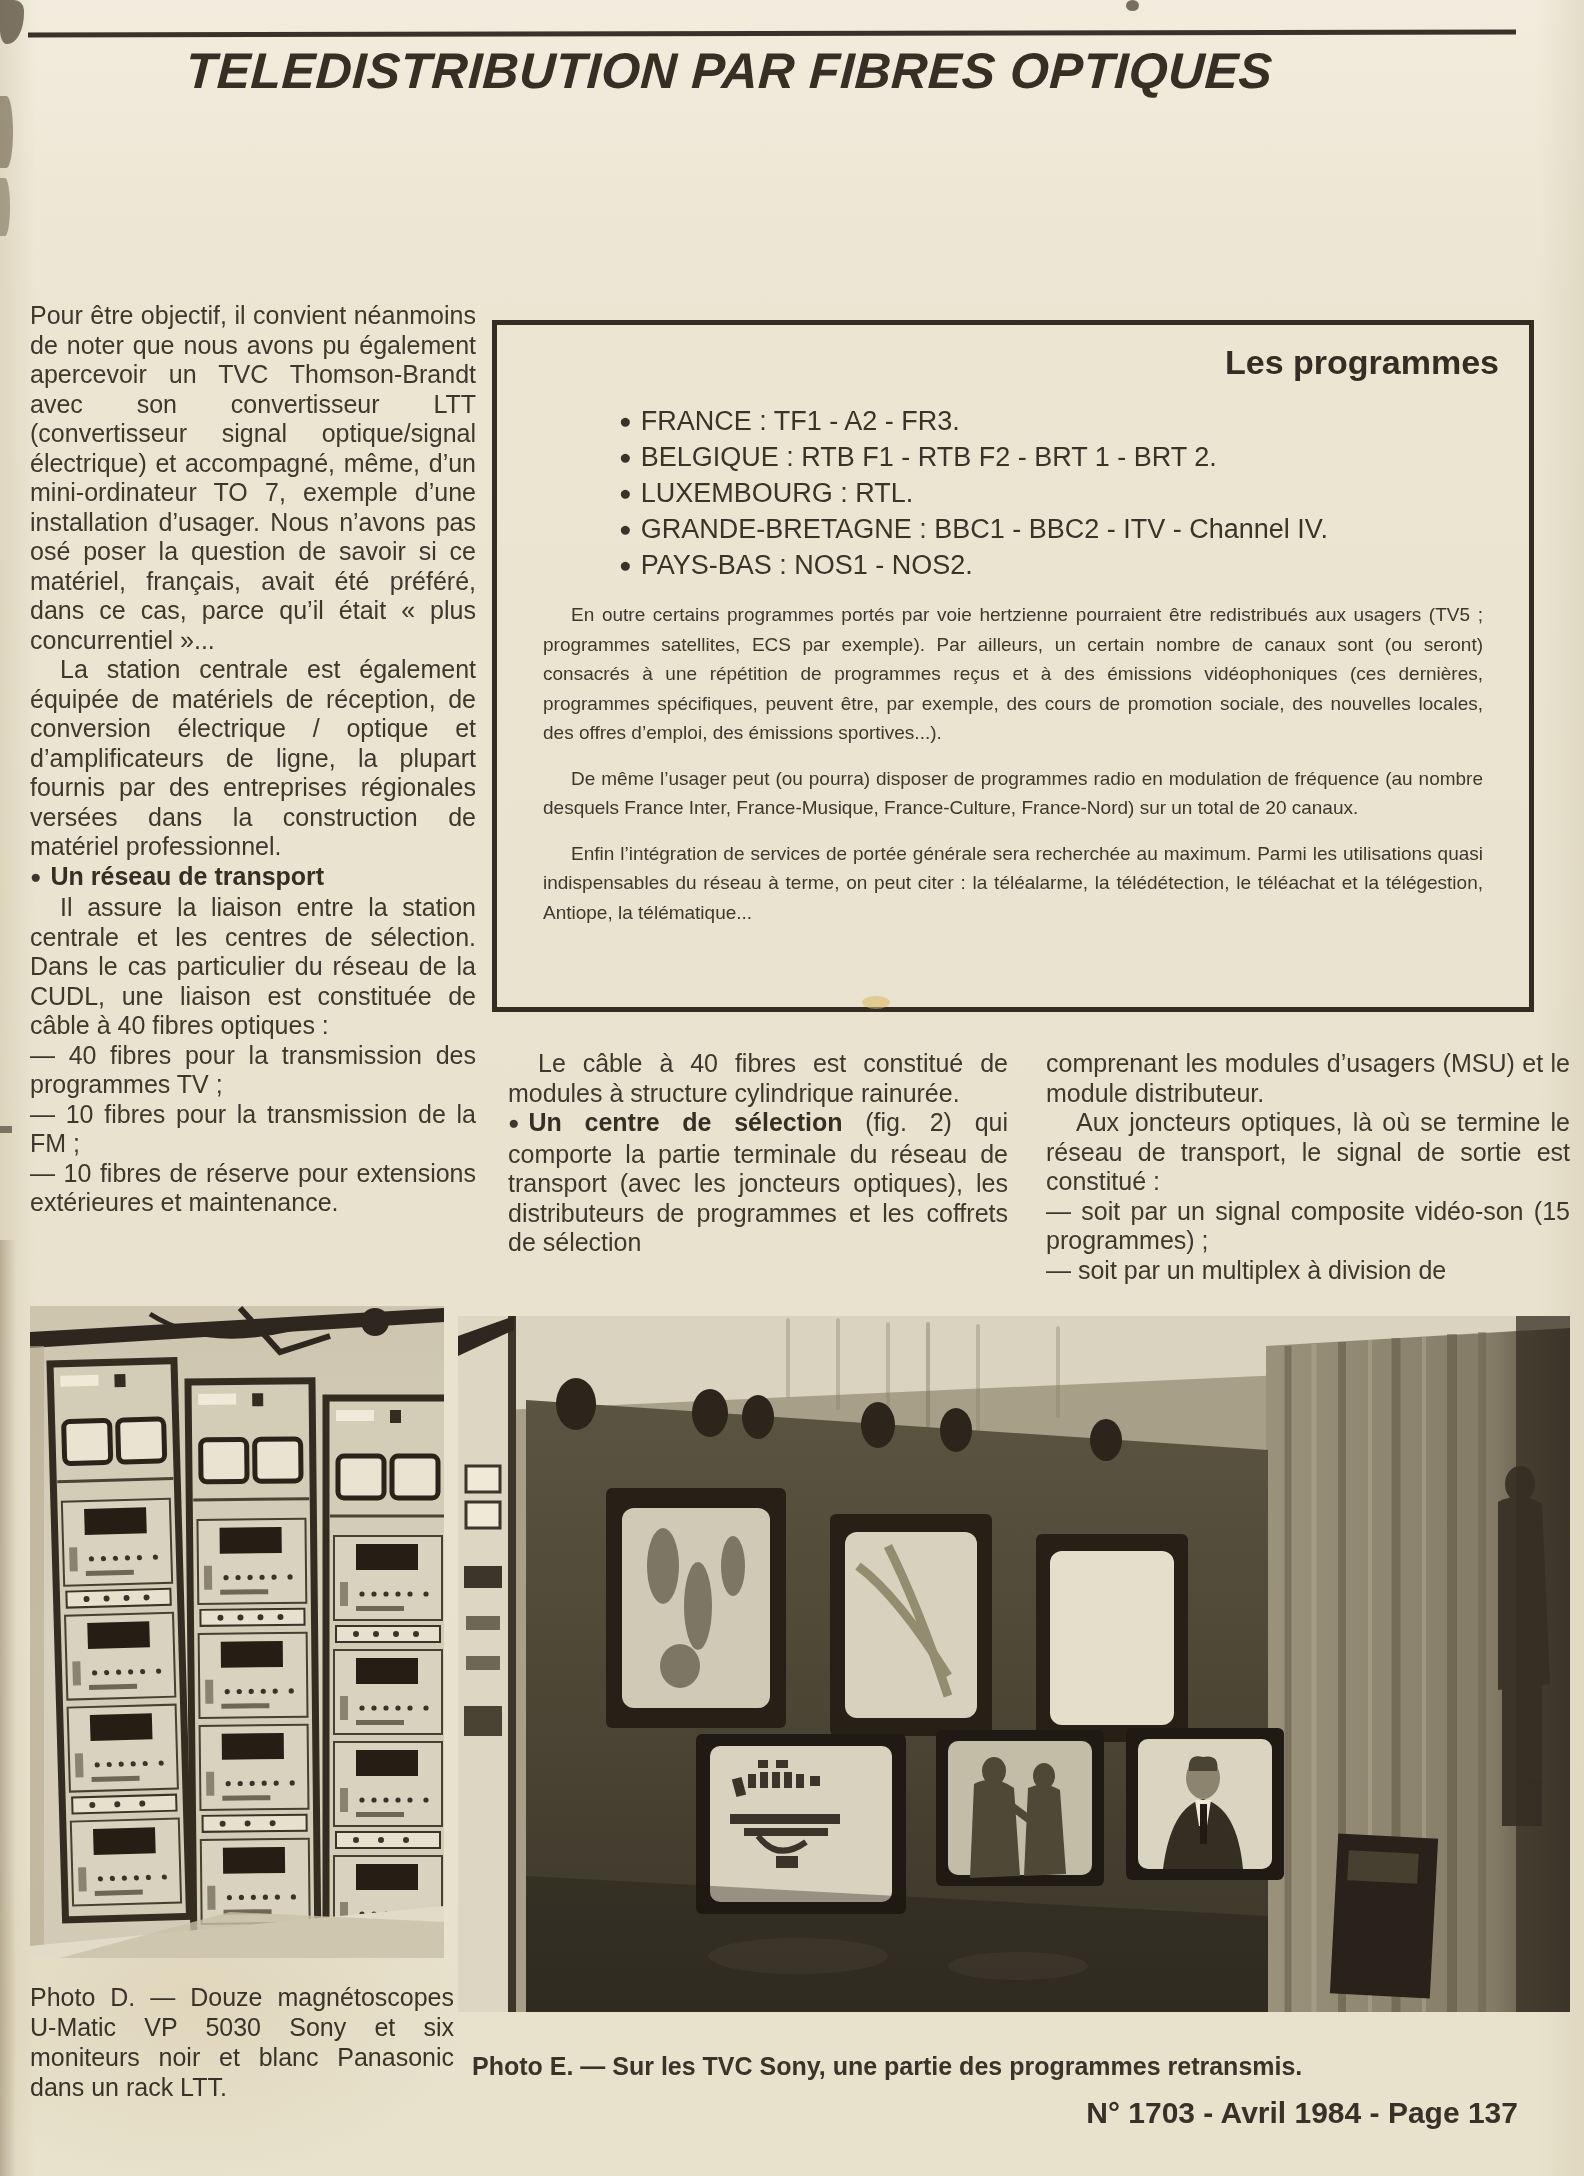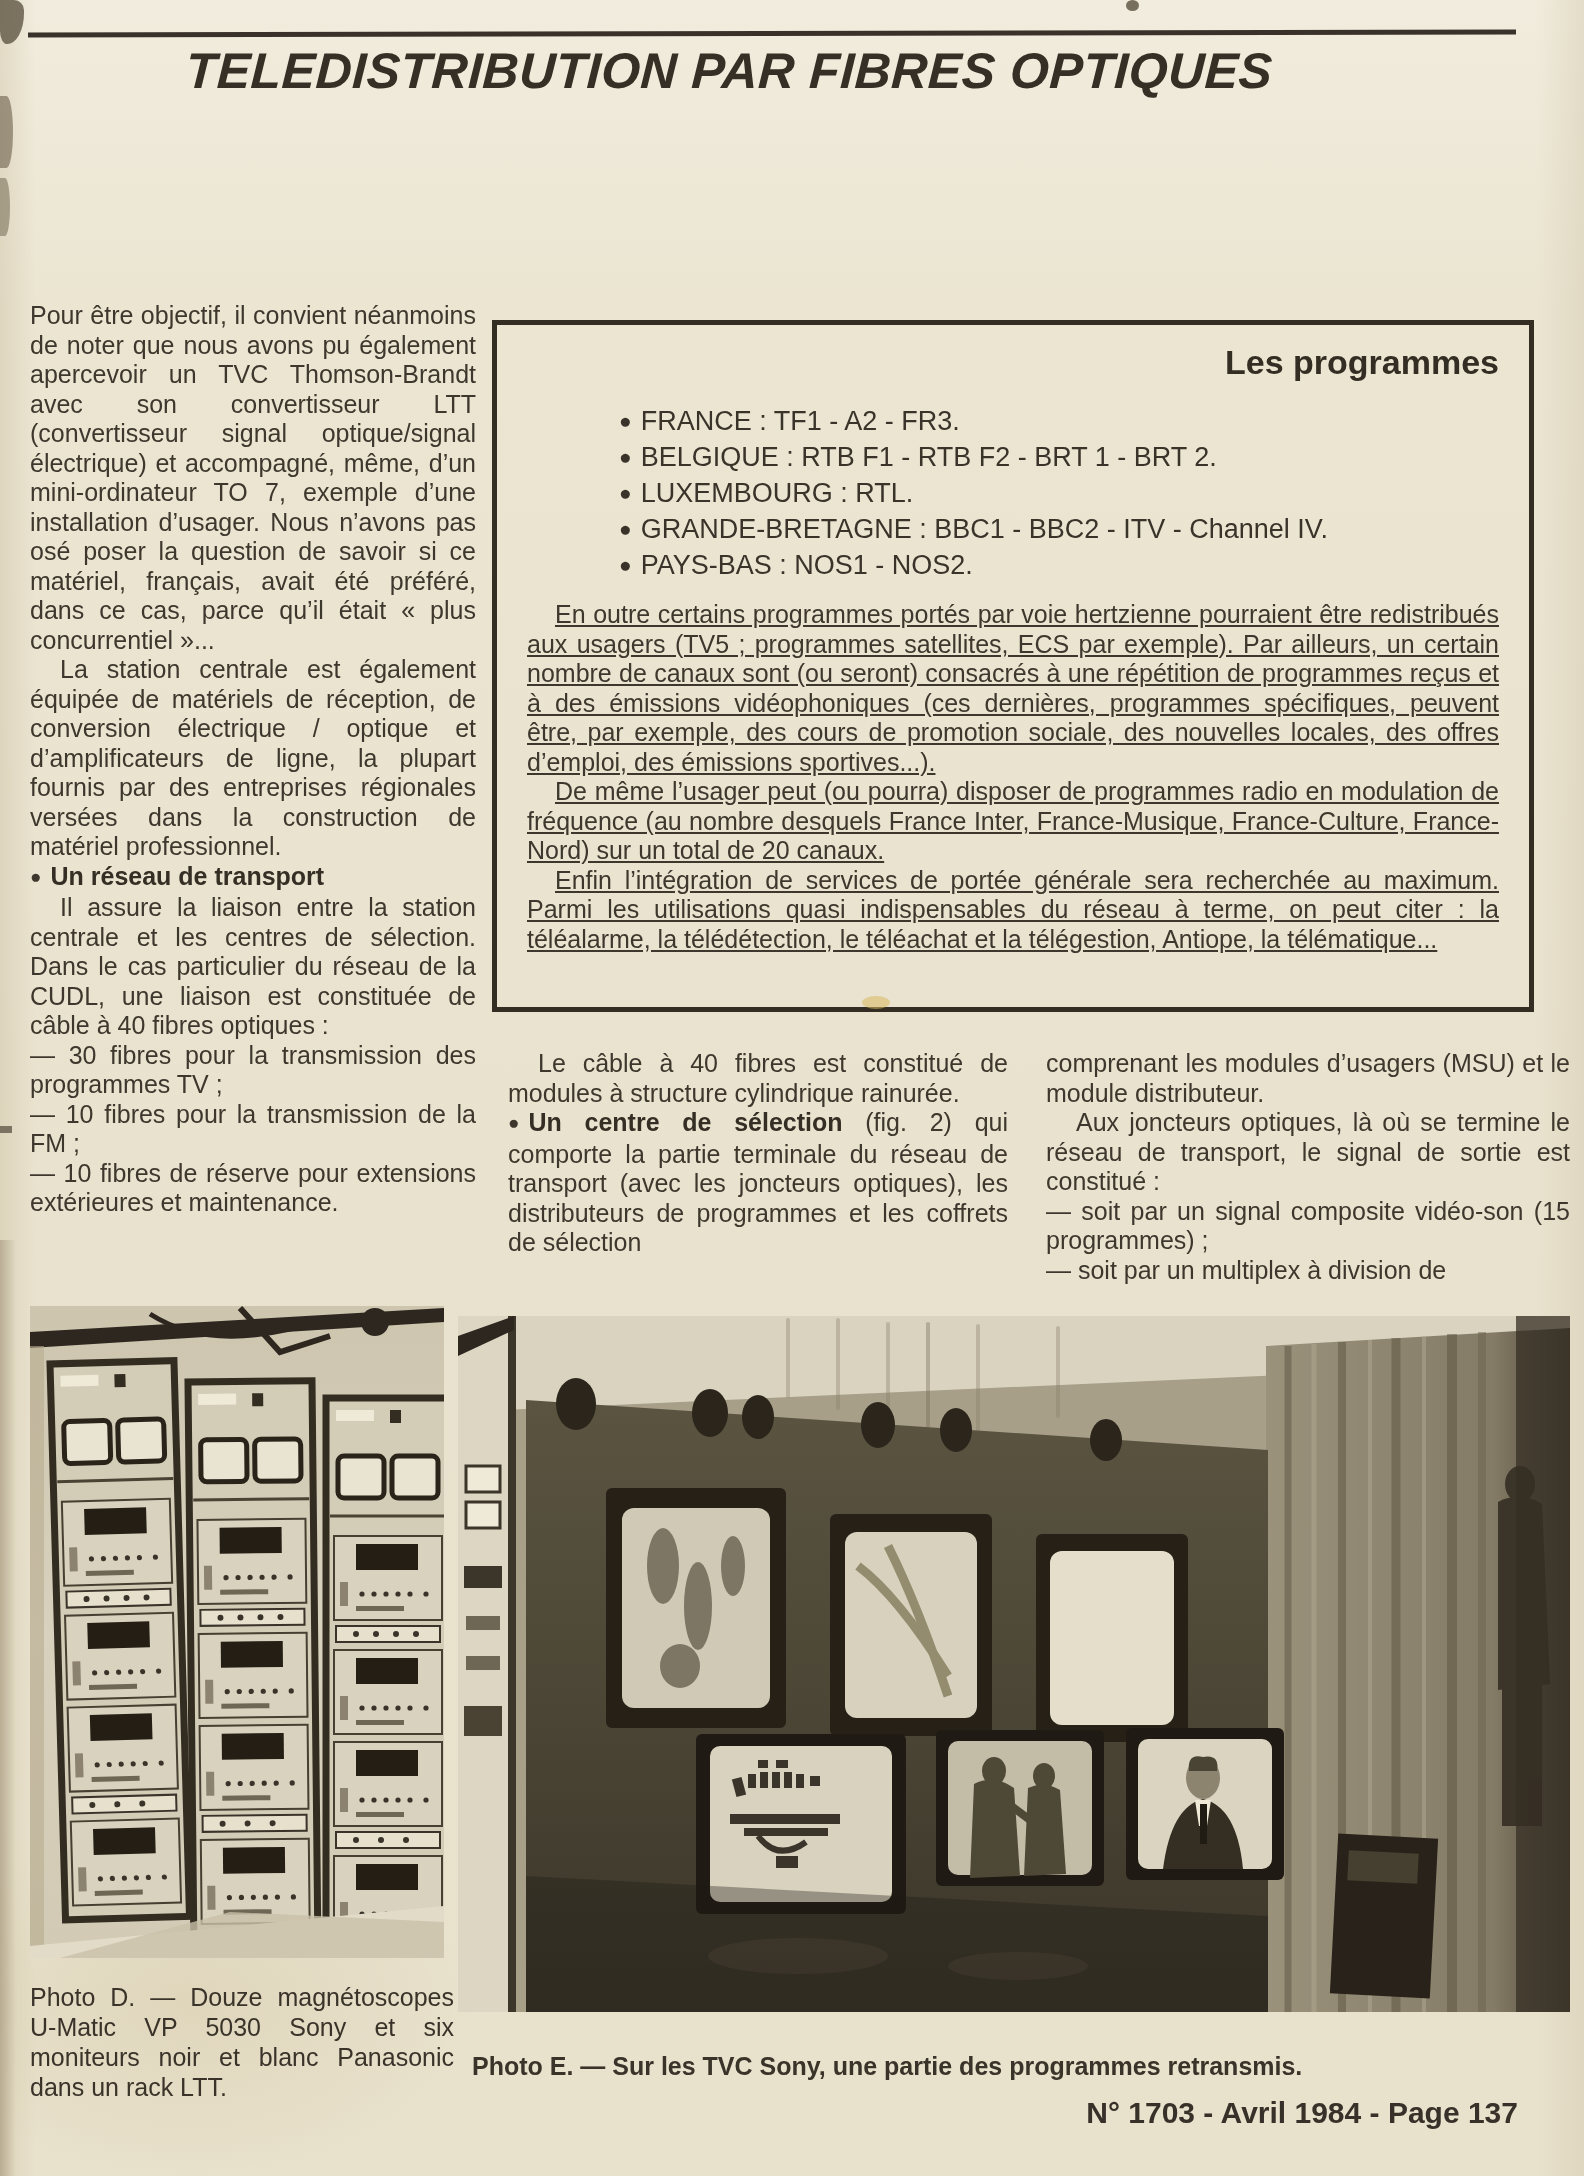--- a/index.html
+++ b/index.html
@@ -34,21 +34,21 @@
   .col-right { position:absolute; left:1046px;top:1049px; width:524px; }
   
   .prog-box {
     position:absolute; left:492px; top:320px; width:1042px; min-height:692px;
     border:5px solid #342d23; box-sizing:border-box;
     padding:12px 30px 14px 30px;
   }
   .prog-title { text-align:right; font-weight:bold; font-size:34px; color:#342d23; margin:6px 0 22px 0; }
   .prog-list { margin:12px 0 16px 92px; padding:0; list-style:none; font-size:27px; line-height:35px; color:#3a332a; }
   .prog-list .dot { font-size:21px; }
-  .prog-para { font-size:25px; line-height:29.5px; text-align:justify; text-indent:28px; margin:0;text-decoration:underline; }
+  .prog-para { font-size:19px; line-height:29.5px; text-align:justify; text-indent:28px; margin:16px; }
   
   .photo { position:absolute; display:block; }
   .photo svg { display:block; }
   #photo-d { left:30px;  top:1306px; }
   #photo-e { left:458px; top:1316px; }
   
   .caption-d { position:absolute; left:30px; top:1982px; width:424px; font-weight:normal; font-size:25px; line-height:30px; text-align:justify; color:#3a332a; }
   .caption-e { position:absolute; left:472px; top:2052px; width:1100px; font-weight:bold; font-size:25px; color:#3a332a; }
   .page-footer { position:absolute; right:66px; top:2096px; font-weight:bold; font-size:30px; color:#38312a; }
   
@@ -68,21 +68,21 @@
 
   <div class="rule-top"></div>
   <div class="main-title">TELEDISTRIBUTION PAR FIBRES OPTIQUES</div>
 
   <div class="col-left bodytext">
     <p>Pour être objectif, il convient néanmoins de noter que nous avons pu également apercevoir un TVC Thomson-Brandt avec son convertisseur LTT (convertisseur signal optique/signal électrique) et accompagné, même, d’un mini-ordinateur TO 7, exemple d’une installation d’usager. Nous n’avons pas osé poser la question de savoir si ce matériel, français, avait été préféré, dans ce cas, parce qu’il était « plus concurrentiel »...</p>
     <p class="indent">La station centrale est également équipée de matériels de réception, de conversion électrique / optique et d’amplificateurs de ligne, la plupart fournis par des entreprises régionales versées dans la construction de matériel professionnel.</p>
     <p><span class="dot">●</span><span class="subline">Un réseau de transport</span></p>
     <p class="indent">Il assure la liaison entre la station centrale et les centres de sélection. Dans le cas particulier du réseau de la CUDL, une liaison est constituée de câble à 40 fibres optiques :</p>
     <ul class="plainlist">
-      <li>—  30 fibres pour la transmission des programmes TV ;</li>
+      <li>—  40 fibres pour la transmission des programmes TV ;</li>
       <li>—  10 fibres pour la transmission de la FM ;</li>
       <li>—  10 fibres de réserve pour extensions extérieures et maintenance.</li>
     </ul>
   </div>
 
   <div class="prog-box">
     <div class="prog-title">Les programmes</div>
     <ul class="prog-list">
       <li><span class="dot">●</span><span>FRANCE : TF1 - A2 - FR3.</span></li>
       <li><span class="dot">●</span><span>BELGIQUE : RTB F1 - RTB F2 - BRT 1 - BRT 2.</span></li>

